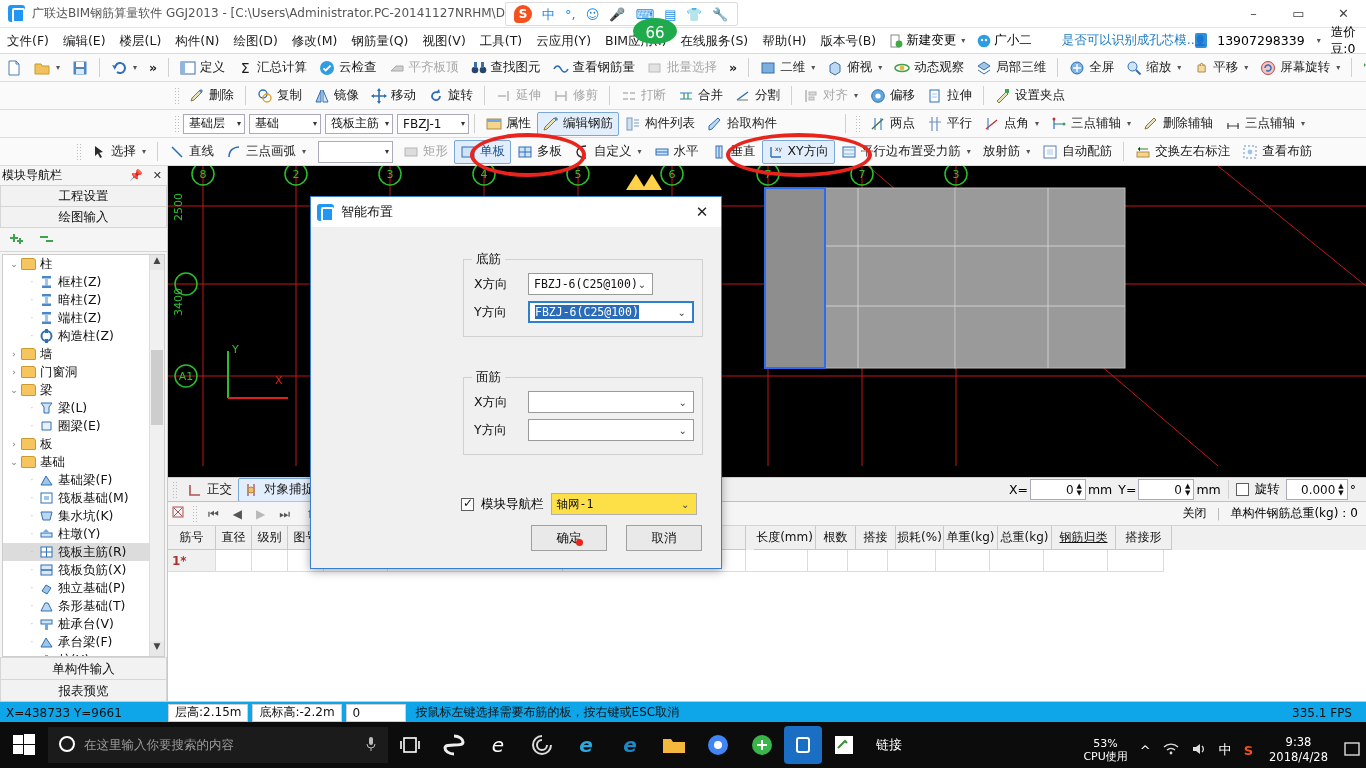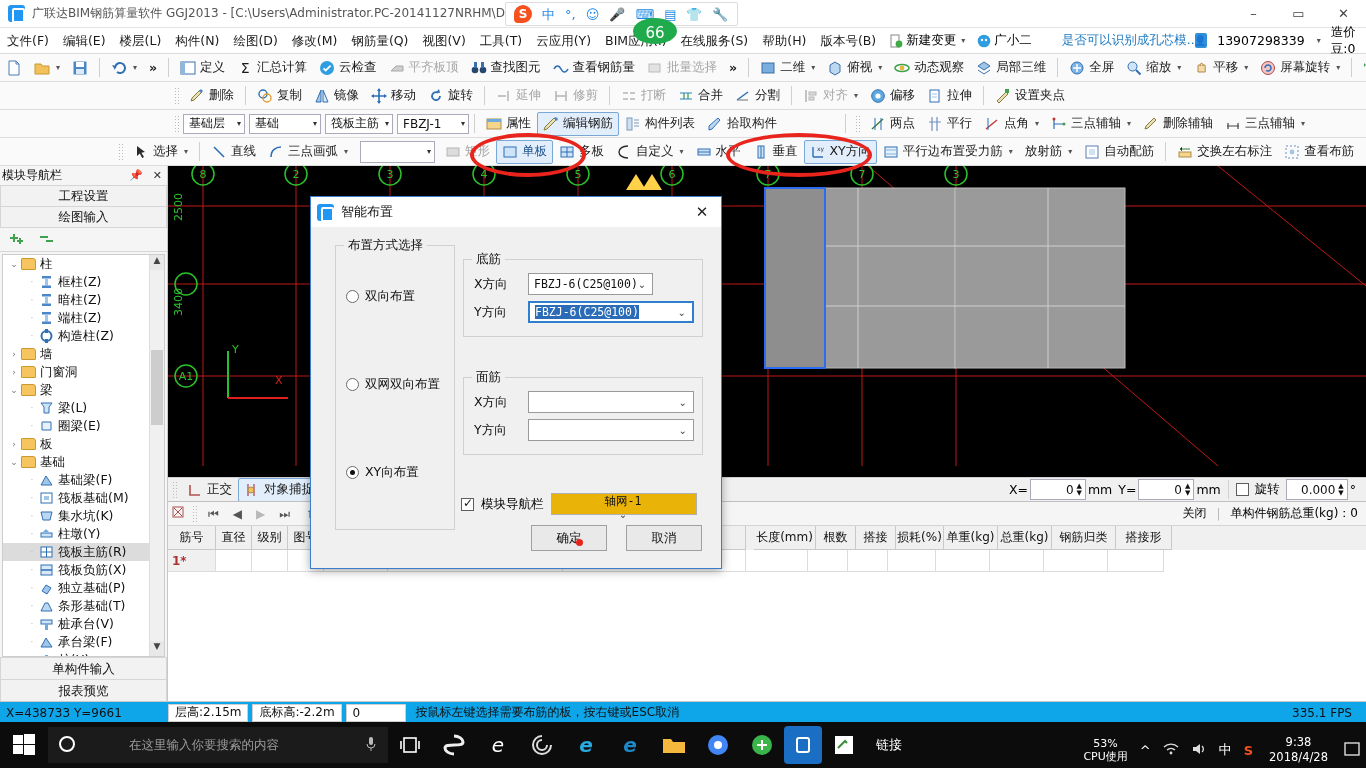--- a/index.html
+++ b/index.html
@@ -135,21 +135,21 @@
   .sbcell { padding: 0 6px; height: 18px; display:flex; align-items:center;
      border: 1px solid #cfcfcf; background: #fff; margin-right: 4px; }
   .sbplain { padding: 0 6px; }
 
   
   .taskbar { position: absolute; left:0; bottom:0; width: 1366px; height: 46px;
     background: #0c0c0c; display: flex; align-items: center; color: #fff; }
   .tb-start { width: 48px; height: 46px; display:flex; align-items:center; justify-content:center; }
   .tb-search { width: 340px; height: 36px; background: #1b1b1b; display:flex; align-items:center;
     gap: 8px; padding: 0 10px; }
-  .tb-search .ph { color: #9b9b9b; font-size: 12.5px; margin-left: 45px; }
+  .tb-search .ph { color: #9b9b9b; font-size: 12.5px; }
   .tb-ico { width: 44px; height: 46px; display:flex; align-items:center; justify-content:center;
     font-size: 20px; }
   .tb-right { margin-left:auto; display:flex; align-items:center; height:46px;margin-top:10px; }
   .tb-cpu { text-align:center; font-size: 11px; line-height: 13px; padding: 0 6px; }
   .tb-clock { text-align:center; font-size:11.5px; line-height:15px; padding: 0 10px; }
   .tray-i { padding: 0 6px; font-size: 13px; }
 
   
   .ellipse { position: absolute; border: 4px solid #e8241c; border-radius: 50%;
      pointer-events: none; z-index: 60; }
@@ -607,21 +607,21 @@
     </div>
     <div class="tb-btn">
       <span class="icn"><svg width="16" height="16" viewBox="0 0 16 16">
             <path d="M2 10h12M3 7v6M13 7v6" stroke="#444" stroke-width="1.2"></path>
           </svg></span>
       <span class="lbl">三点辅轴</span>
       <span class="caret">▾</span>
     </div>
   </div>
 
-  <div class="toolbar" style="padding-left:114px;">
+  <div class="toolbar" style="padding-left:72px;">
     <div class="tb-grip"></div>
     <div class="tb-btn">
       <span class="icn"><svg width="16" height="16" viewBox="0 0 16 16">
             <path d="M4 2l8 6-3.6.7L11 13l-1.8.9-2.4-4.4L4 12z" fill="#2b2b2b"></path>
           </svg></span>
       <span class="lbl">选择</span>
       <span class="caret">▾</span>
     </div>
     <div class="tb-sep"></div>
     <div class="tb-btn">
@@ -1104,21 +1104,21 @@
               <div class="sh" style="width: 36px;">图号</div>
               <div class="sh" style="width: 64px;">图形</div>
               <div class="sh" style="width: 175px;">计算公式</div>
               <div class="sh" style="width: 183px;">公式描述</div>
               <div class="sh" style="width: 62px; margin-left: 8px;">长度(mm)</div>
               <div class="sh" style="width: 40px;">根数</div>
               <div class="sh" style="width: 40px;">搭接</div>
               <div class="sh" style="width: 48px;">损耗(%)</div>
               <div class="sh" style="width: 54px;">单重(kg)</div>
               <div class="sh" style="width: 54px;">总重(kg)</div>
-              <div class="sh" style="width: 64px;">钢筋归类</div>
+              <div class="sh" style="width: 64px; text-decoration: underline;">钢筋归类</div>
               <div class="sh" style="width: 56px;">搭接形</div>
             </div>
             <div class="sheet-row">
               <div class="sc" style="width: 48px; background: rgb(240, 240, 240); font-weight: bold; color: rgb(170, 51, 51);">1*</div>
               <div class="sc" style="width: 36px;"></div>
               <div class="sc" style="width: 36px;"></div>
               <div class="sc" style="width: 36px;"></div>
               <div class="sc" style="width: 64px;"></div>
               <div class="sc" style="width: 175px;"></div>
               <div class="sc" style="width: 183px;"></div>
@@ -1148,35 +1148,20 @@
   <div class="ellipse" style="left:470px;top:133px;width:116px;height:44px;"></div>
   <div class="ellipse" style="left:726px;top:133px;width:146px;height:44px;"></div>
 
   <div class="dialog">
     <div class="dlg-title">
       <div class="ti"></div>
       <div class="tt">智能布置</div>
       <div class="dlg-close">✕</div>
     </div>
 
-    <div class="group" style="left:24px;top:48px;width:120px;height:285px;">
-      <span class="gl">布置方式选择</span>
-      <div class="radio-row" style="position:absolute;left:10px;top:42px;">
-        <span class="radio"></span>
-        <span>双向布置</span>
-      </div>
-      <div class="radio-row" style="position:absolute;left:10px;top:130px;">
-        <span class="radio"></span>
-        <span>双网双向布置</span>
-      </div>
-      <div class="radio-row" style="position:absolute;left:10px;top:218px;">
-        <span class="radio on"></span>
-        <span style="font-family:'DejaVu Sans', sans-serif;">XY向布置</span>
-      </div>
-    </div>
 
     <div class="group" style="left:152px;top:62px;width:240px;height:78px;">
       <span class="gl">底筋</span>
       <div class="fld-row" style="position:absolute;left:10px;top:13px;width:220px;">
         <span class="fld-lbl">X方向</span>
         <div class="dcombo" style="fl">
           <span class="v">FBZJ-6(C25@100)</span>
           <span class="ar">⌄</span>
         </div>
       </div>
@@ -1203,21 +1188,21 @@
         <div class="dcombo" style="flex:1;">
           <span class="v"></span>
           <span class="ar">⌄</span>
         </div>
       </div>
     </div>
 
     <div style="position:absolute;left:150px;top:296px;display:flex;align-items:center;gap:7px;">
       <span class="chk on"></span>
       <span style="font-size:12.5px;">模块导航栏</span>
-      <div class="dcombo" style="width:146px;background:#eab308;border-color:#b0b0b0;flex-direction:column;">
+      <div class="dcombo" style="width:146px;background:#fde047;border-color:#b0b0b0;">
         <span class="v">轴网-1</span>
         <span class="ar">⌄</span>
       </div>
     </div>
 
     <div style="position:absolute;left:220px;top:328px;">
       <div class="dbtn" style="position:relative;">
         <span>确定</span>
         <span class="cursor-dot" style="left:44px;top:13px;"></span>
       </div>

